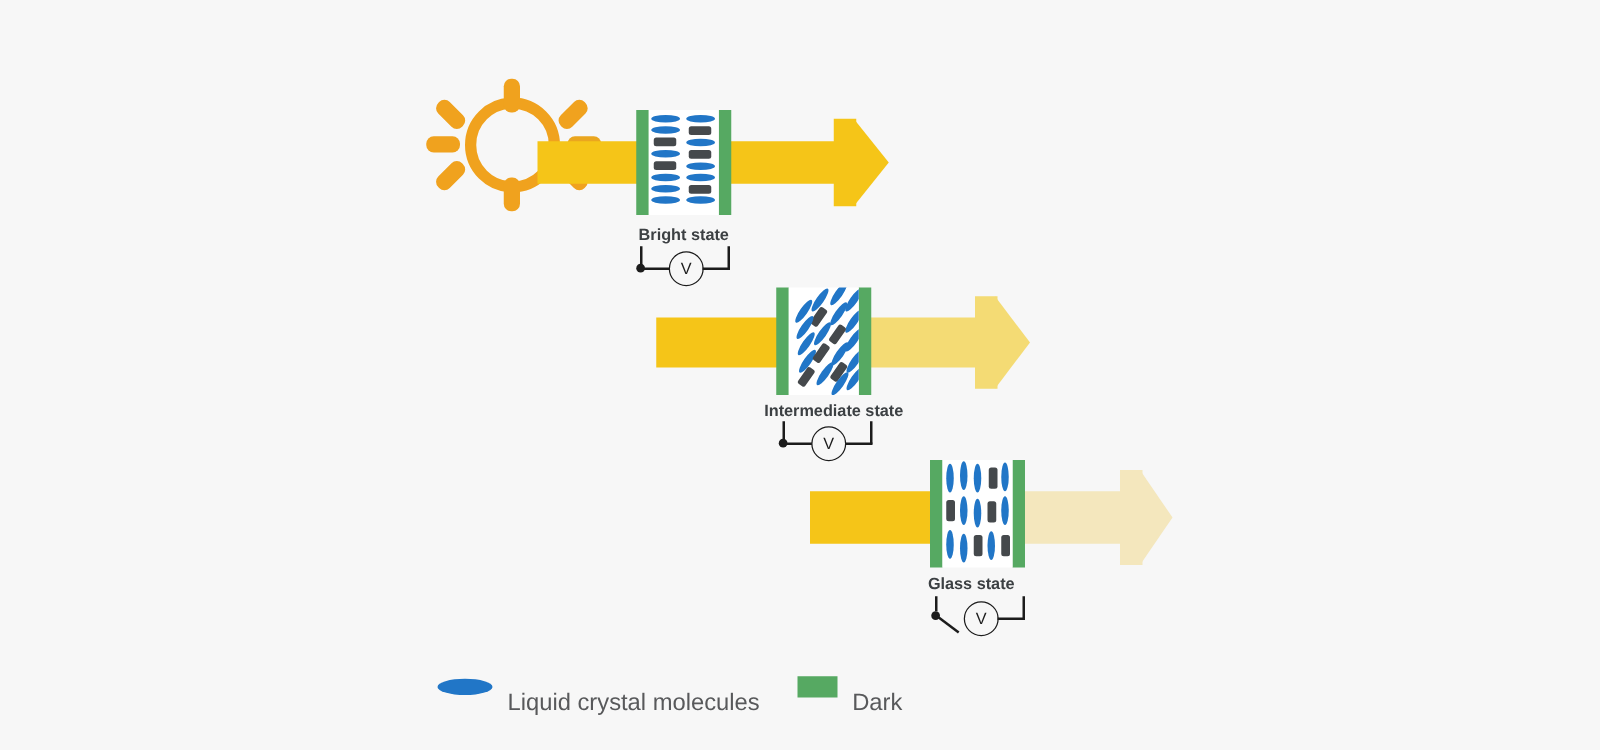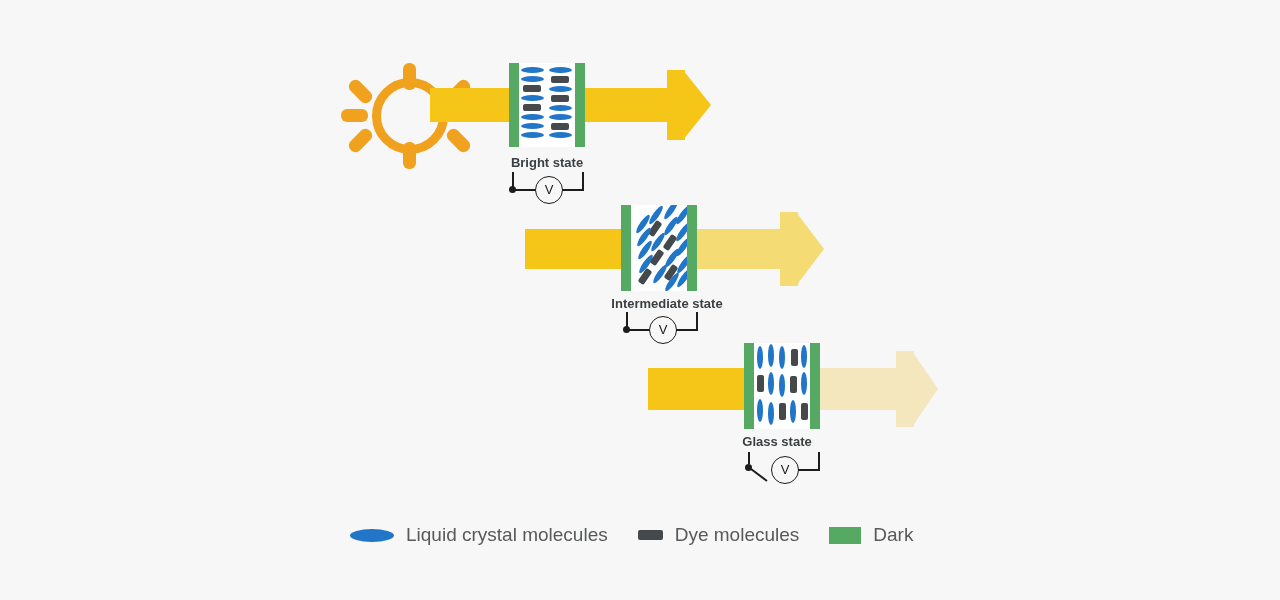--- a/index.html
+++ b/index.html
@@ -14,21 +14,21 @@
     overflow: hidden;
     font-family: "Liberation Sans", sans-serif;
     -webkit-font-smoothing: antialiased;
   }
   .stage {
     position: absolute;
     left: 0; top: 0;
     width: 1280px;
     height: 600px;
   }
-  .panel { position: absolute; }
+  .panel { position: absolute; margin-top: 25px; }
 
   
   .sun { position: absolute; }
   .sun-core {
     position: absolute;
     box-sizing: border-box;
     border-radius: 50%;
     border: 9px solid #f0a21e;
     background: transparent;
   }
@@ -117,20 +117,21 @@
   }
   .legend-item {
     display: flex;
     align-items: center;
     margin-right: 30px;
   }
   .legend-text {
     font-size: 19px;
     color: #58595b;
     white-space: nowrap;
+    margin-top: 28px;
   }
   .sw-lc {
     width: 44px; height: 13px;
     border-radius: 50%;
     background: #2176c7;
     margin-right: 12px;
   }
   .sw-dye {
     width: 25px; height: 10px;
     border-radius: 2px;
@@ -314,22 +315,18 @@
       <div class="wire" style="left:77px; top:0; width:2px; height:18px;"></div>
     </div>
   </div>
 
   <div class="legend">
     <div class="legend-item">
       <div class="sw-lc"></div>
       <div class="legend-text">Liquid crystal molecules</div>
     </div>
     <div class="legend-item">
-      <div class="sw-dye"></div>
-      <div class="legend-text">Dye molecules</div>
-    </div>
-    <div class="legend-item">
       <div class="sw-glass"></div>
       <div class="legend-text">Dark</div>
     </div>
   </div>
 
 </div>
 
 </body></html>

